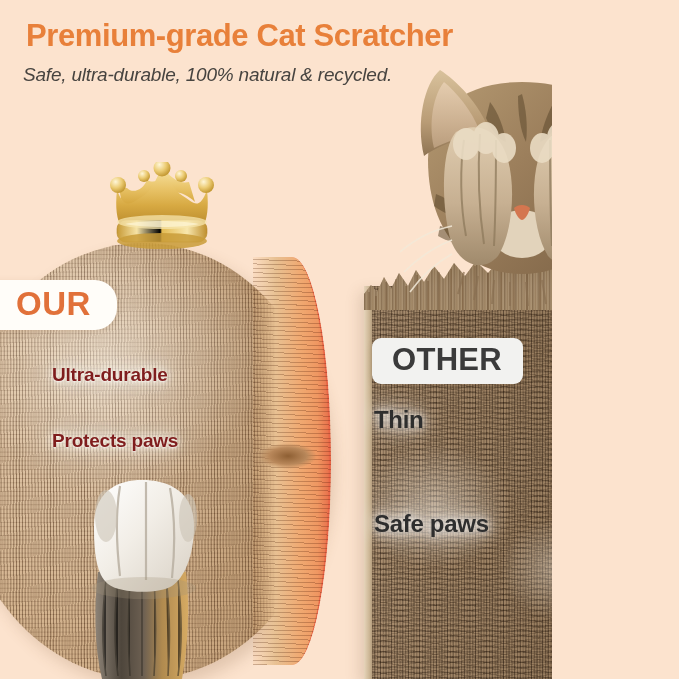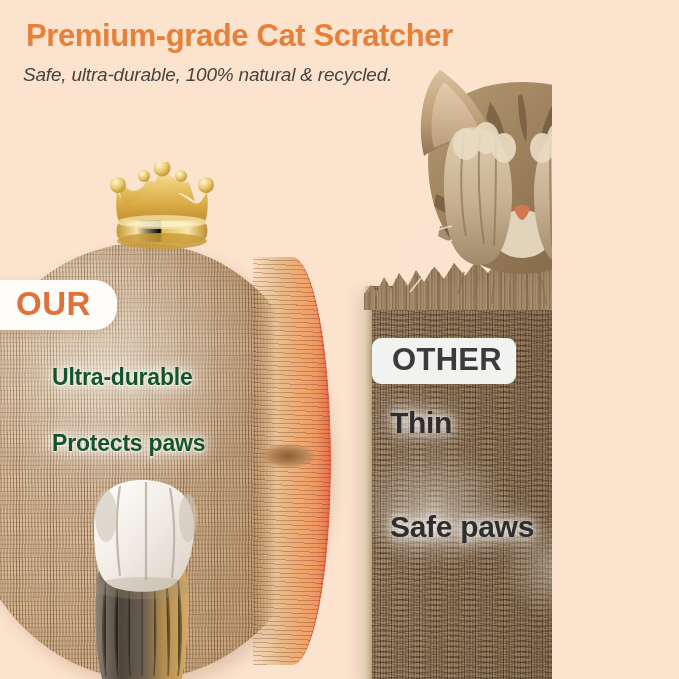--- a/index.html
+++ b/index.html
@@ -87,21 +87,21 @@
   
   #our-badge{
     position:absolute;left:-10px;top:280px;
     padding:5px 26px 7px 26px;
     background:#fffdf9;border-radius:0 22px 22px 0;
     font-size:33px;font-weight:bold;color:#e1713a;letter-spacing:0.5px;
     box-shadow:0 2px 7px rgba(140,95,55,.16);
   }
   .feat-left{
     position:absolute;left:52px;
-    font-size:23px;font-weight:bold;color:#14532d;letter-spacing:-0.2px;
+    font-size:19px;font-weight:bold;color:#7f1d1d;letter-spacing:-0.2px;
     text-shadow:0 0 9px rgba(255,253,247,.98),0 0 17px rgba(255,252,244,.95),
                 0 0 26px rgba(255,252,244,.8),0 1px 2px rgba(255,255,255,.9);
   }
   #feat-l1{top:364px;}
   #feat-l2{top:430px;}
 
   
   #right-wrap{position:absolute;left:364px;top:286px;width:315px;height:393px;}
   #right-body{
     position:absolute;left:0;top:0;width:315px;height:393px;overflow:hidden;
@@ -157,28 +157,28 @@
   #right-edge-strip .fl{
     position:absolute;inset:0;
     background-image:repeating-linear-gradient(0deg, rgba(90,58,28,.46) 0 1.2px, rgba(255,244,226,.42) 1.2px 4.6px);
     mix-blend-mode:multiply;
   }
   
   #shred{position:absolute;left:0;top:-34px;width:315px;height:58px;overflow:hidden;}
   
   #other-badge{
     position:absolute;left:8px;top:52px;
-    padding:4px 14px 6px 20px;
+    padding:4px 21px 6px 20px;
     background:#f2f2f0;border-radius:9px;
     font-size:31px;font-weight:bold;color:#3b3b3b;letter-spacing:0.3px;
     box-shadow:0 2px 6px rgba(80,60,40,.16);
   }
   .feat-right{
-    position:absolute;left:26px;
-    font-size:30px;font-weight:bold;color:#2e2e2e;letter-spacing:-0.3px;
+    position:absolute;left:10px;
+    font-size:24px;font-weight:bold;color:#2e2e2e;letter-spacing:-0.3px;
     text-shadow:0 0 9px rgba(255,255,255,.95),0 0 18px rgba(255,255,255,.9),
                 0 0 28px rgba(252,250,246,.75);
   }
   #feat-r1{top:120px;}
   #feat-r2{top:165px;}
   #feat-r3{top:224px;}
 
   
   #cat{position:absolute;left:394px;top:48px;width:260px;height:262px;}
   

